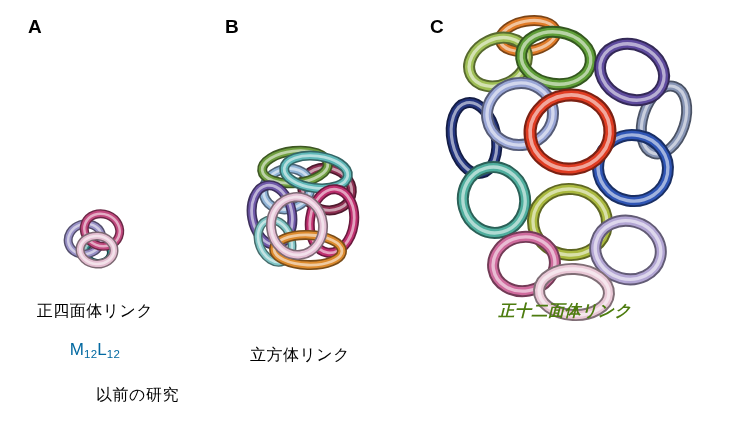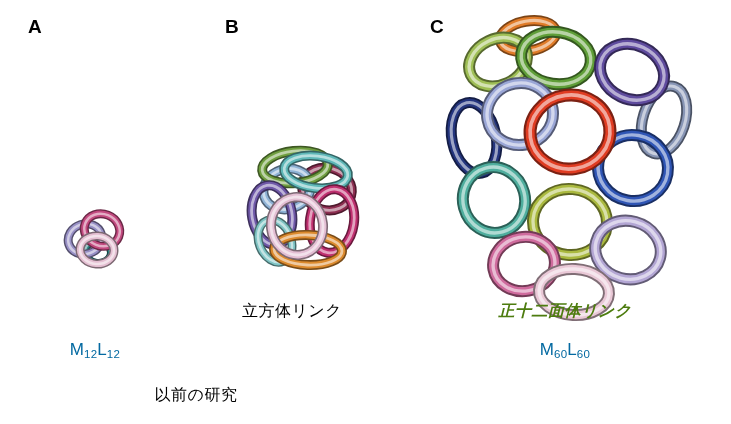--- a/index.html
+++ b/index.html
@@ -41,27 +41,27 @@
     font-size: 11.5px;
     position: relative;
     top: 3px;
     letter-spacing: 0.3px;
   }
   .caption {
     position: absolute;
     top: 385px;
     font-size: 16px;
     color: #000000;
-    text-align: center;
+    text-align: left;
     letter-spacing: 0.5px;
     white-space: nowrap;
   }
   
   .col-a { left: 20px;  width: 150px; }
-  .col-b { left: 217px; width: 150px; }
+  .col-b { left: 225px; width: 150px; margin-top: 44px; }
   .col-c { left: 465px; width: 200px; }
   .col-ab { left: 96px; width: 200px; }
 </style>
 </head>
 <body>
 
 <div class="figure">
 
   <div class="panel-letter" style="left:28px">A</div>
   <div class="panel-letter" style="left:225px">B</div>
@@ -204,21 +204,21 @@
         <ellipse cx="88" cy="256" rx="31" ry="27" fill="none" stroke="#cf6b9d" stroke-width="8.16"></ellipse>
         <ellipse cx="88" cy="256" rx="31" ry="27" fill="none" stroke="rgb(233,188,211)" stroke-width="3.36"></ellipse>
       </g>
       <g transform="rotate(3 138 284)">
         <ellipse cx="138" cy="284" rx="35" ry="23" fill="none" stroke="rgb(128,110,118)" stroke-width="12.00"></ellipse>
         <ellipse cx="138" cy="284" rx="35" ry="23" fill="none" stroke="#e9c8d6" stroke-width="8.16"></ellipse>
         <ellipse cx="138" cy="284" rx="35" ry="23" fill="none" stroke="rgb(245,230,237)" stroke-width="3.36"></ellipse>
       </g>
     </svg>
 
+  <div class="name-label col-a" style="color: rgb(0, 0, 0);">正四面体リンク</div>
   <div class="name-label col-b" style="color: rgb(0, 0, 0);">立方体リンク</div>
   <div class="name-label col-c emph" style="color: #4d7c0f; font-style: italic;">正十二面体リンク</div>
 
   <div class="formula col-a"><span>M</span><span class="sub">12</span><span>L</span><span class="sub">12</span></div>
-  <div class="formula col-c"><span>M</span><span class="sub">60</span><span>L</span><span class="sub">60</span></div>
 
   <div class="caption col-ab" style="color: rgb(0, 0, 0);">以前の研究</div>
 
 </div>
 
 </body></html>

